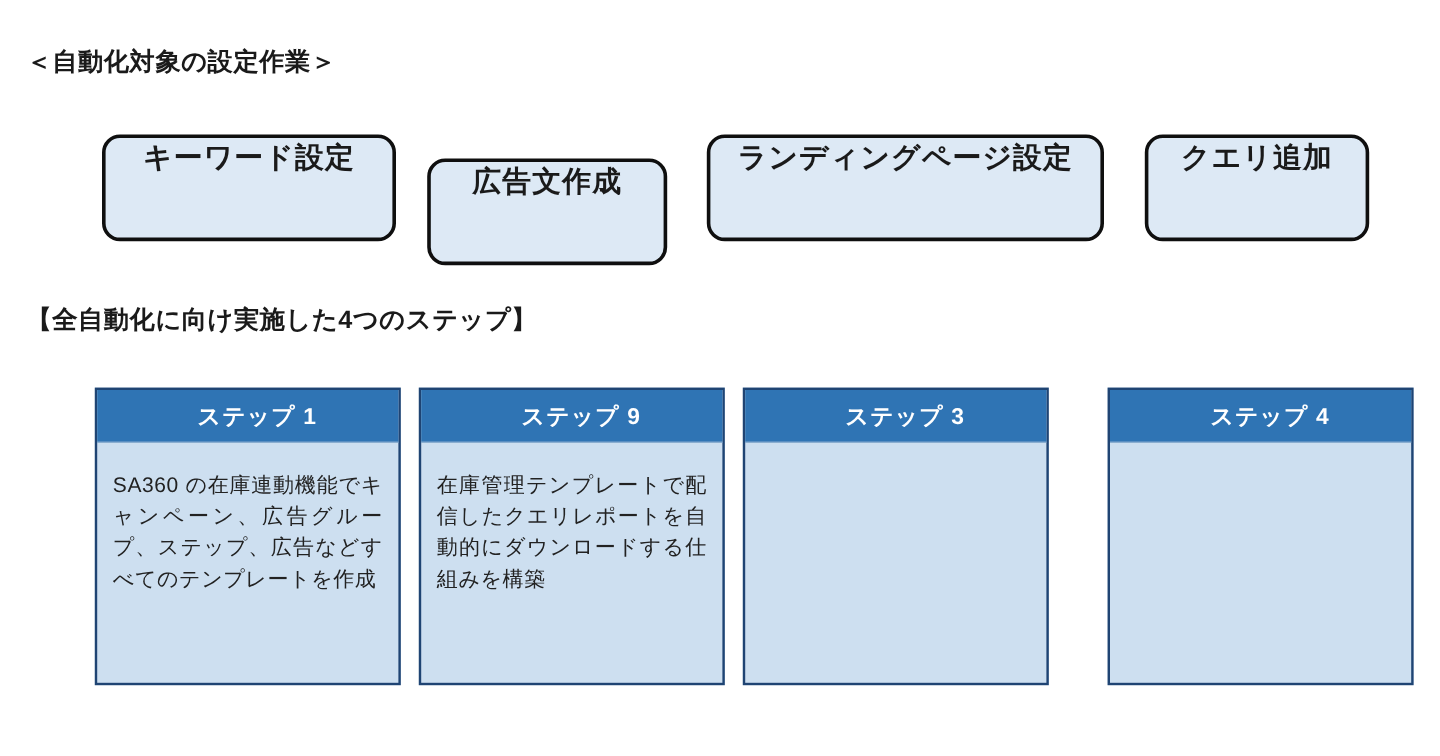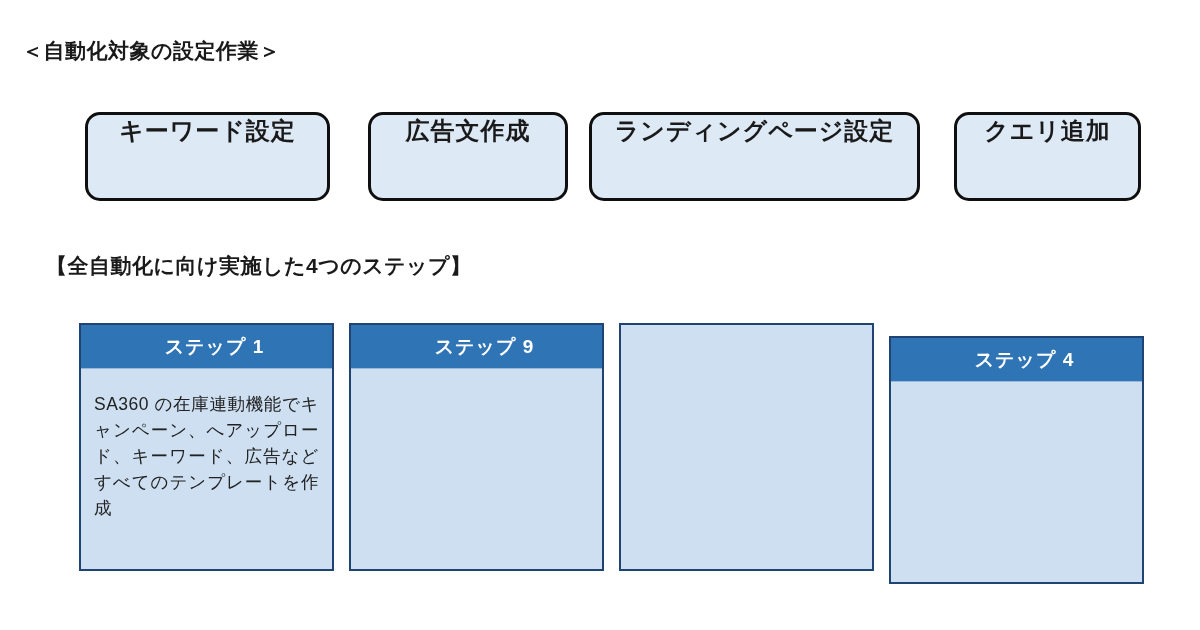--- a/index.html
+++ b/index.html
@@ -25,59 +25,59 @@
   .section-title {
     position: absolute;
     left: 22px;
     font-size: 21px;
     font-weight: 700;
     letter-spacing: 0.5px;
     color: #1a1a1a;
     white-space: nowrap;
   }
   #tasks-title { top: 37px; }
-  #steps-title { top: 252px; margin-left: 24px; }
+  #steps-title { top: 252px; }
 
   .task-box {
     position: absolute;
     top: 112px;
     height: 89px;
     background: var(--task-box-fill);
     border: 3px solid var(--task-box-border);
     border-radius: 15px;
     display: flex;
     align-items: flex-start;
     justify-content: center;
   }
   .task-box .label {
     font-size: 24px;
     font-weight: 600;
     letter-spacing: 1px;
     color: #1a1a1a;
     white-space: nowrap;
   }
   #task-box-0 { left: 85px;  width: 245px; }
-  #task-box-1 { left: 368px; width: 200px; }
+  #task-box-1 { left: 356px; width: 200px; margin-top: 20px; }
   #task-box-2 { left: 589px; width: 331px; }
   #task-box-3 { left: 954px; width: 187px; }
 
   .step-box {
     position: absolute;
     top: 323px;
     width: 255px;
     height: 248px;
     border: 2px solid var(--step-border);
     background: var(--step-body-fill);
     display: flex;
     flex-direction: column;
   }
   #step-box-0 { left: 79px; }
   #step-box-1 { left: 349px; }
   #step-box-2 { left: 619px; }
-  #step-box-3 { left: 889px; margin-top: 13px; }
+  #step-box-3 { left: 923px; }
 
   .step-header {
     height: 44px;
     flex: 0 0 44px;
     background: var(--step-header-fill);
     border-bottom: 1px solid #9ab7d4;
     display: flex;
     align-items: center;
     justify-content: center;
     padding-left: 16px;
@@ -118,30 +118,34 @@
   <div id="task-box-3" class="task-box">
     <span class="label">クエリ追加</span>
   </div>
 
   <div id="steps-title" class="section-title">【全自動化に向け実施した4つのステップ】</div>
 
   <div id="step-box-0" class="step-box">
     <div class="step-header">
       <span class="step-title">ステップ 1</span>
     </div>
-    <div class="step-body">SA360 の在庫連動機能でキャンペーン、へアップロード、キーワード、広告などすべてのテンプレートを作成</div>
+    <div class="step-body">SA360 の在庫連動機能でキャンペーン、広告グループ、ステップ、広告などすべてのテンプレートを作成</div>
   </div>
 
   <div id="step-box-1" class="step-box">
     <div class="step-header">
       <span class="step-title">ステップ 9</span>
     </div>
+    <div class="step-body">在庫管理テンプレートで配信したクエリレポートを自動的にダウンロードする仕組みを構築</div>
   </div>
 
   <div id="step-box-2" class="step-box">
+    <div class="step-header">
+      <span class="step-title">ステップ 3</span>
+    </div>
   </div>
 
   <div id="step-box-3" class="step-box">
     <div class="step-header">
       <span class="step-title">ステップ 4</span>
     </div>
   </div>
 
 </div>
 

